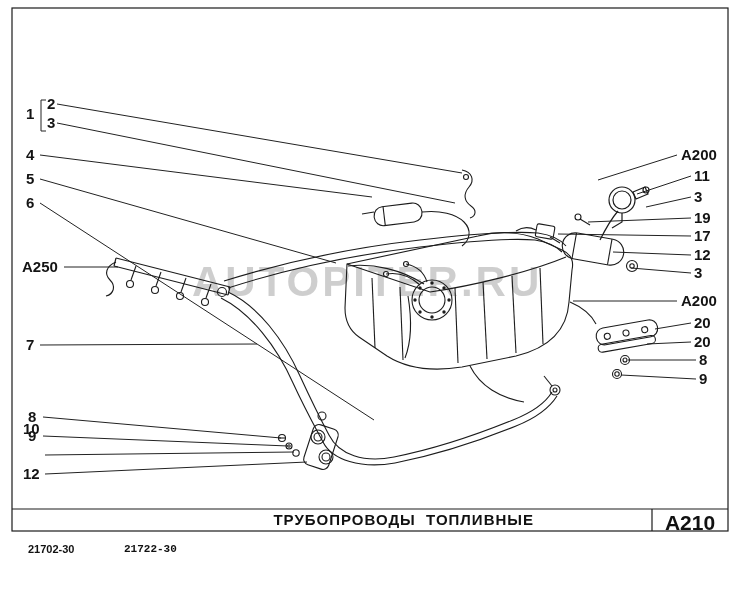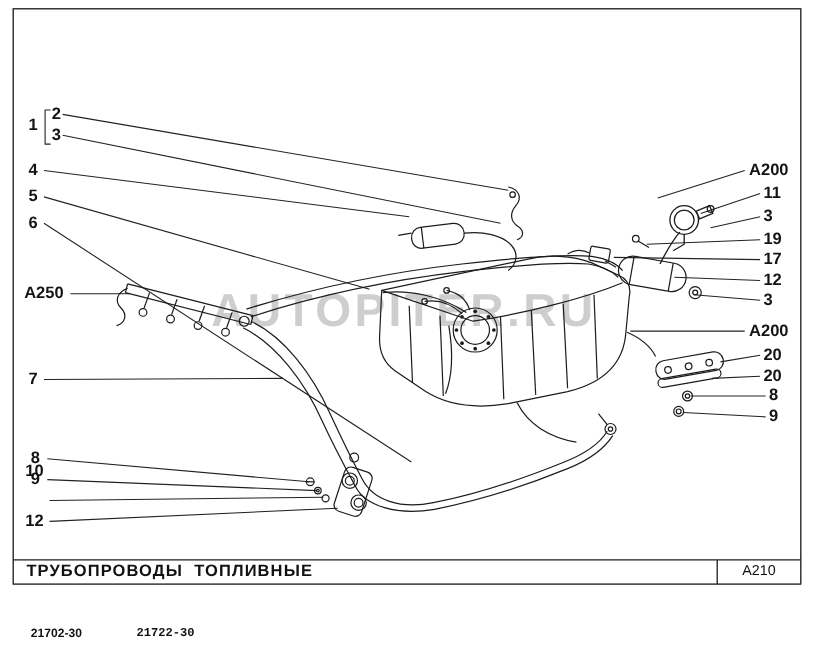--- a/index.html
+++ b/index.html
@@ -3,26 +3,26 @@
 <meta charset="utf-8">
 <style>
   * { margin:0; padding:0; box-sizing:border-box; }
   html,body { width:740px; height:600px; background:#ffffff;
               font-family:"Liberation Sans", sans-serif; }
   .page { position:relative; width:740px; height:600px; background:#fff; overflow:hidden; }
   svg.art { position:absolute; left:0; top:0; }
   .callout { position:absolute; font-size:15px; font-weight:bold; color:#141414; line-height:17px; }
   .watermark { position:absolute; left:192px; top:258px; font-size:42px; font-weight:bold;
                letter-spacing:3px; color:#9f9f9f; opacity:0.5; }
-  .title-text { position:absolute; left:12px; top:511px; width:522px; text-align:left;
+  .title-text { position:absolute; left:12px; top:511px; width:522px; text-align:right;
                 font-size:15px; font-weight:bold; letter-spacing:1px; color:#111;
                 white-space:pre;padding-left:12px; }
   .sheet-code { position:absolute; left:652px; top:511px; width:76px; text-align:center;
-                font-size:13px; font-weight:normal; color:#111; }
-  .footer-code { position:absolute; top:543px; font-size:11px; font-weight:bold; color:#111;margin-top:27px; }
+                font-size:21px; font-weight:bold; color:#111; }
+  .footer-code { position:absolute; top:543px; font-size:11px; font-weight:bold; color:#111; }
   .footer-code.c1 { left:28px; }
   .footer-code.c2 { left:124px;font-family:Liberation Mono, monospace; }
 </style>
 </head>
 <body>
 
 <div class="page">
 
   <div class="watermark">AUTOPITER.RU</div>
 

